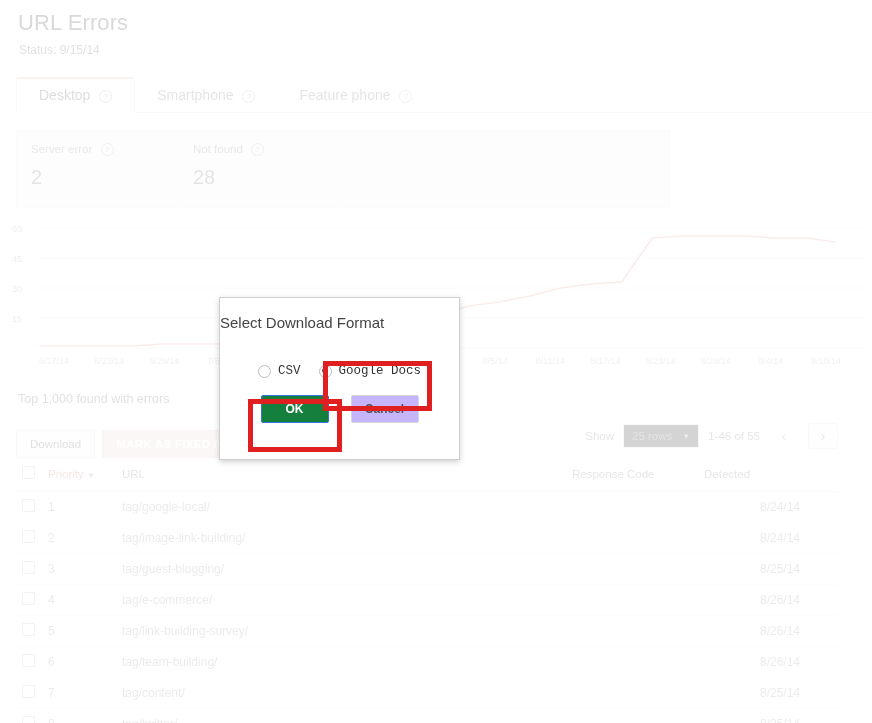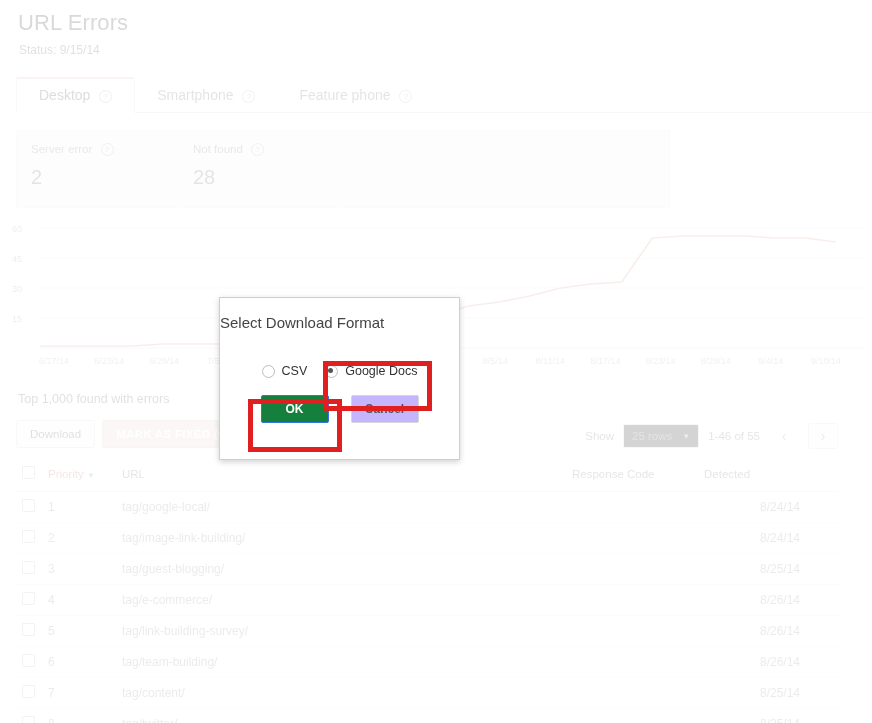--- a/index.html
+++ b/index.html
@@ -128,21 +128,21 @@
   .top-label {
     position: absolute;
     left: 18px;
     top: 392px;
     font-size: 12.5px;
     color: #777;
   }
   .toolbar {
     position: absolute;
     left: 16px;
-    top: 420px;
+    top: 430px;
     display: flex;
     align-items: center;
     gap: 7px;
   }
   .btn {
     font-size: 11.5px;
     color: #777;
     border: 1px solid #e3e3e3;
     background: #fbfbfb;
     border-radius: 2px;
@@ -251,21 +251,21 @@
   }
   .modal-radios {
     display: flex;
     justify-content: center;
     align-items: center;
     gap: 6px;
     margin-top: 31px;
     font-size: 12.5px;
     color: #333;
   }
-  .radio-opt { display: flex; align-items: center; gap: 7px; padding: 2px 6px; }
+  .radio-opt { display: flex; align-items: center; gap: 7px; padding: 2px 6px; font-family: Liberation Mono, monospace; }
   .radio {
     width: 11px;
     height: 11px;
     border: 1px solid #bdbdbd;
     border-radius: 50%;
     background: #fff;
     display: inline-block;
     position: relative;
   }
   .radio.checked::after {

